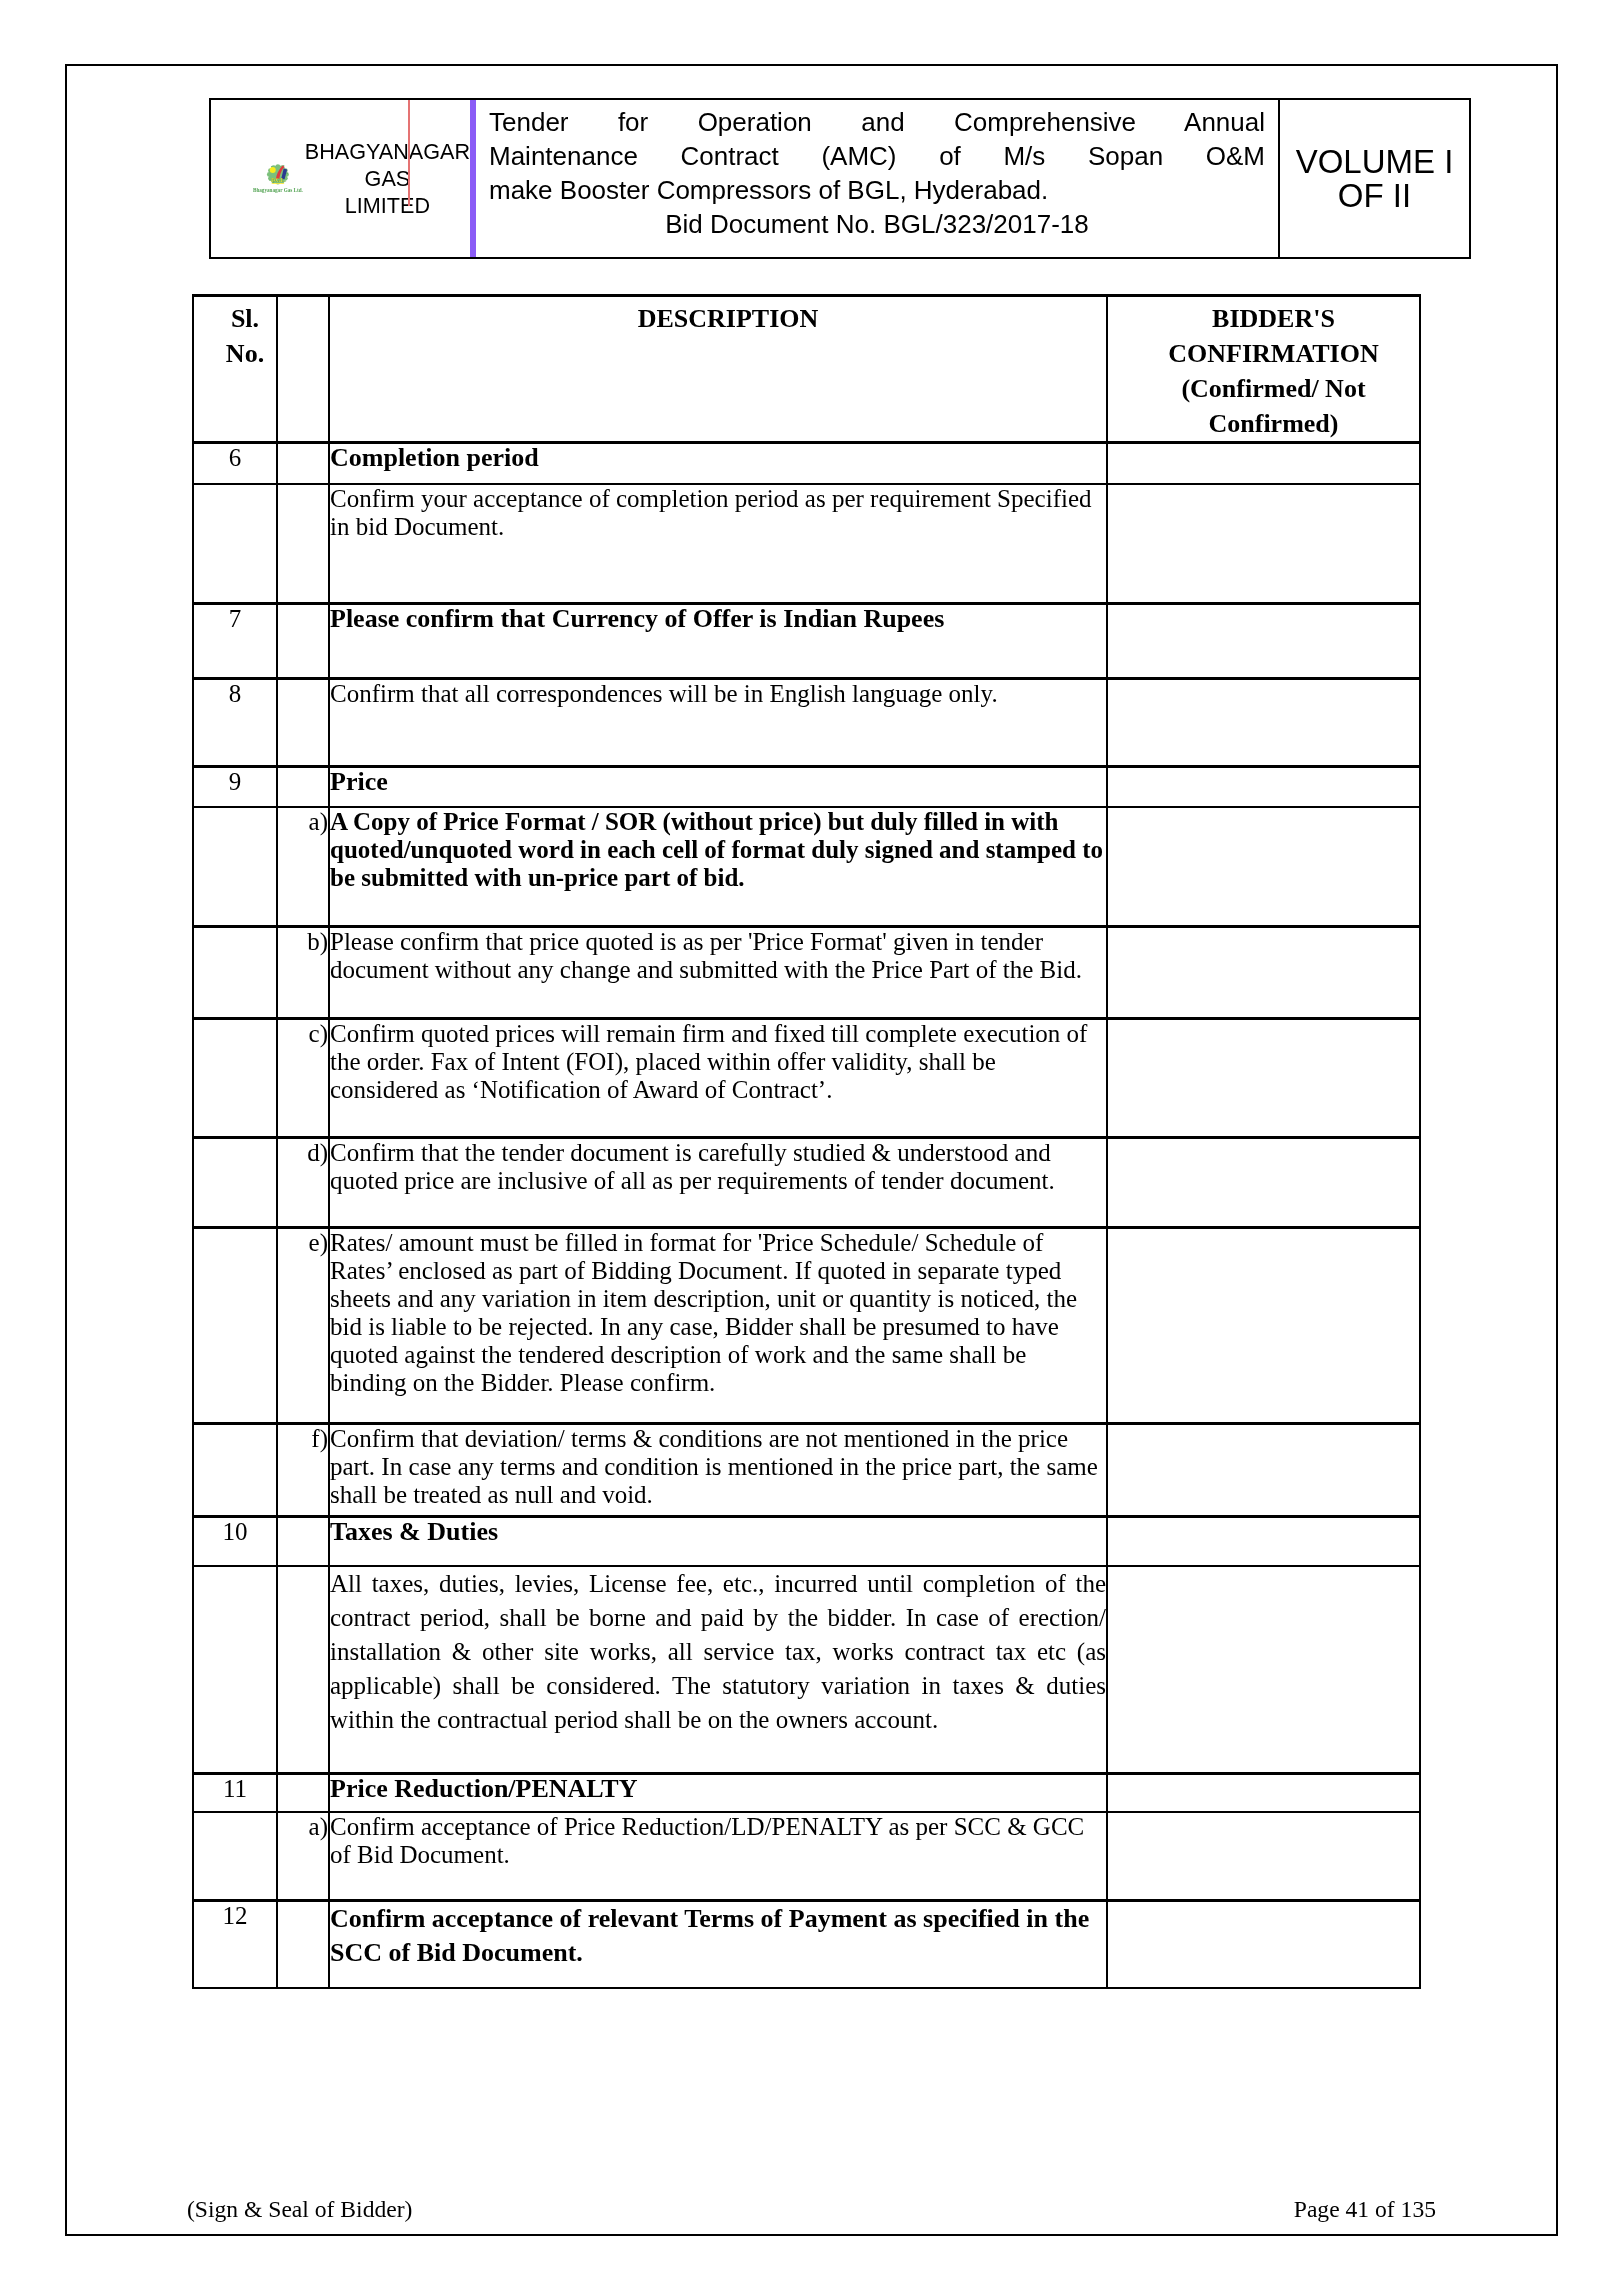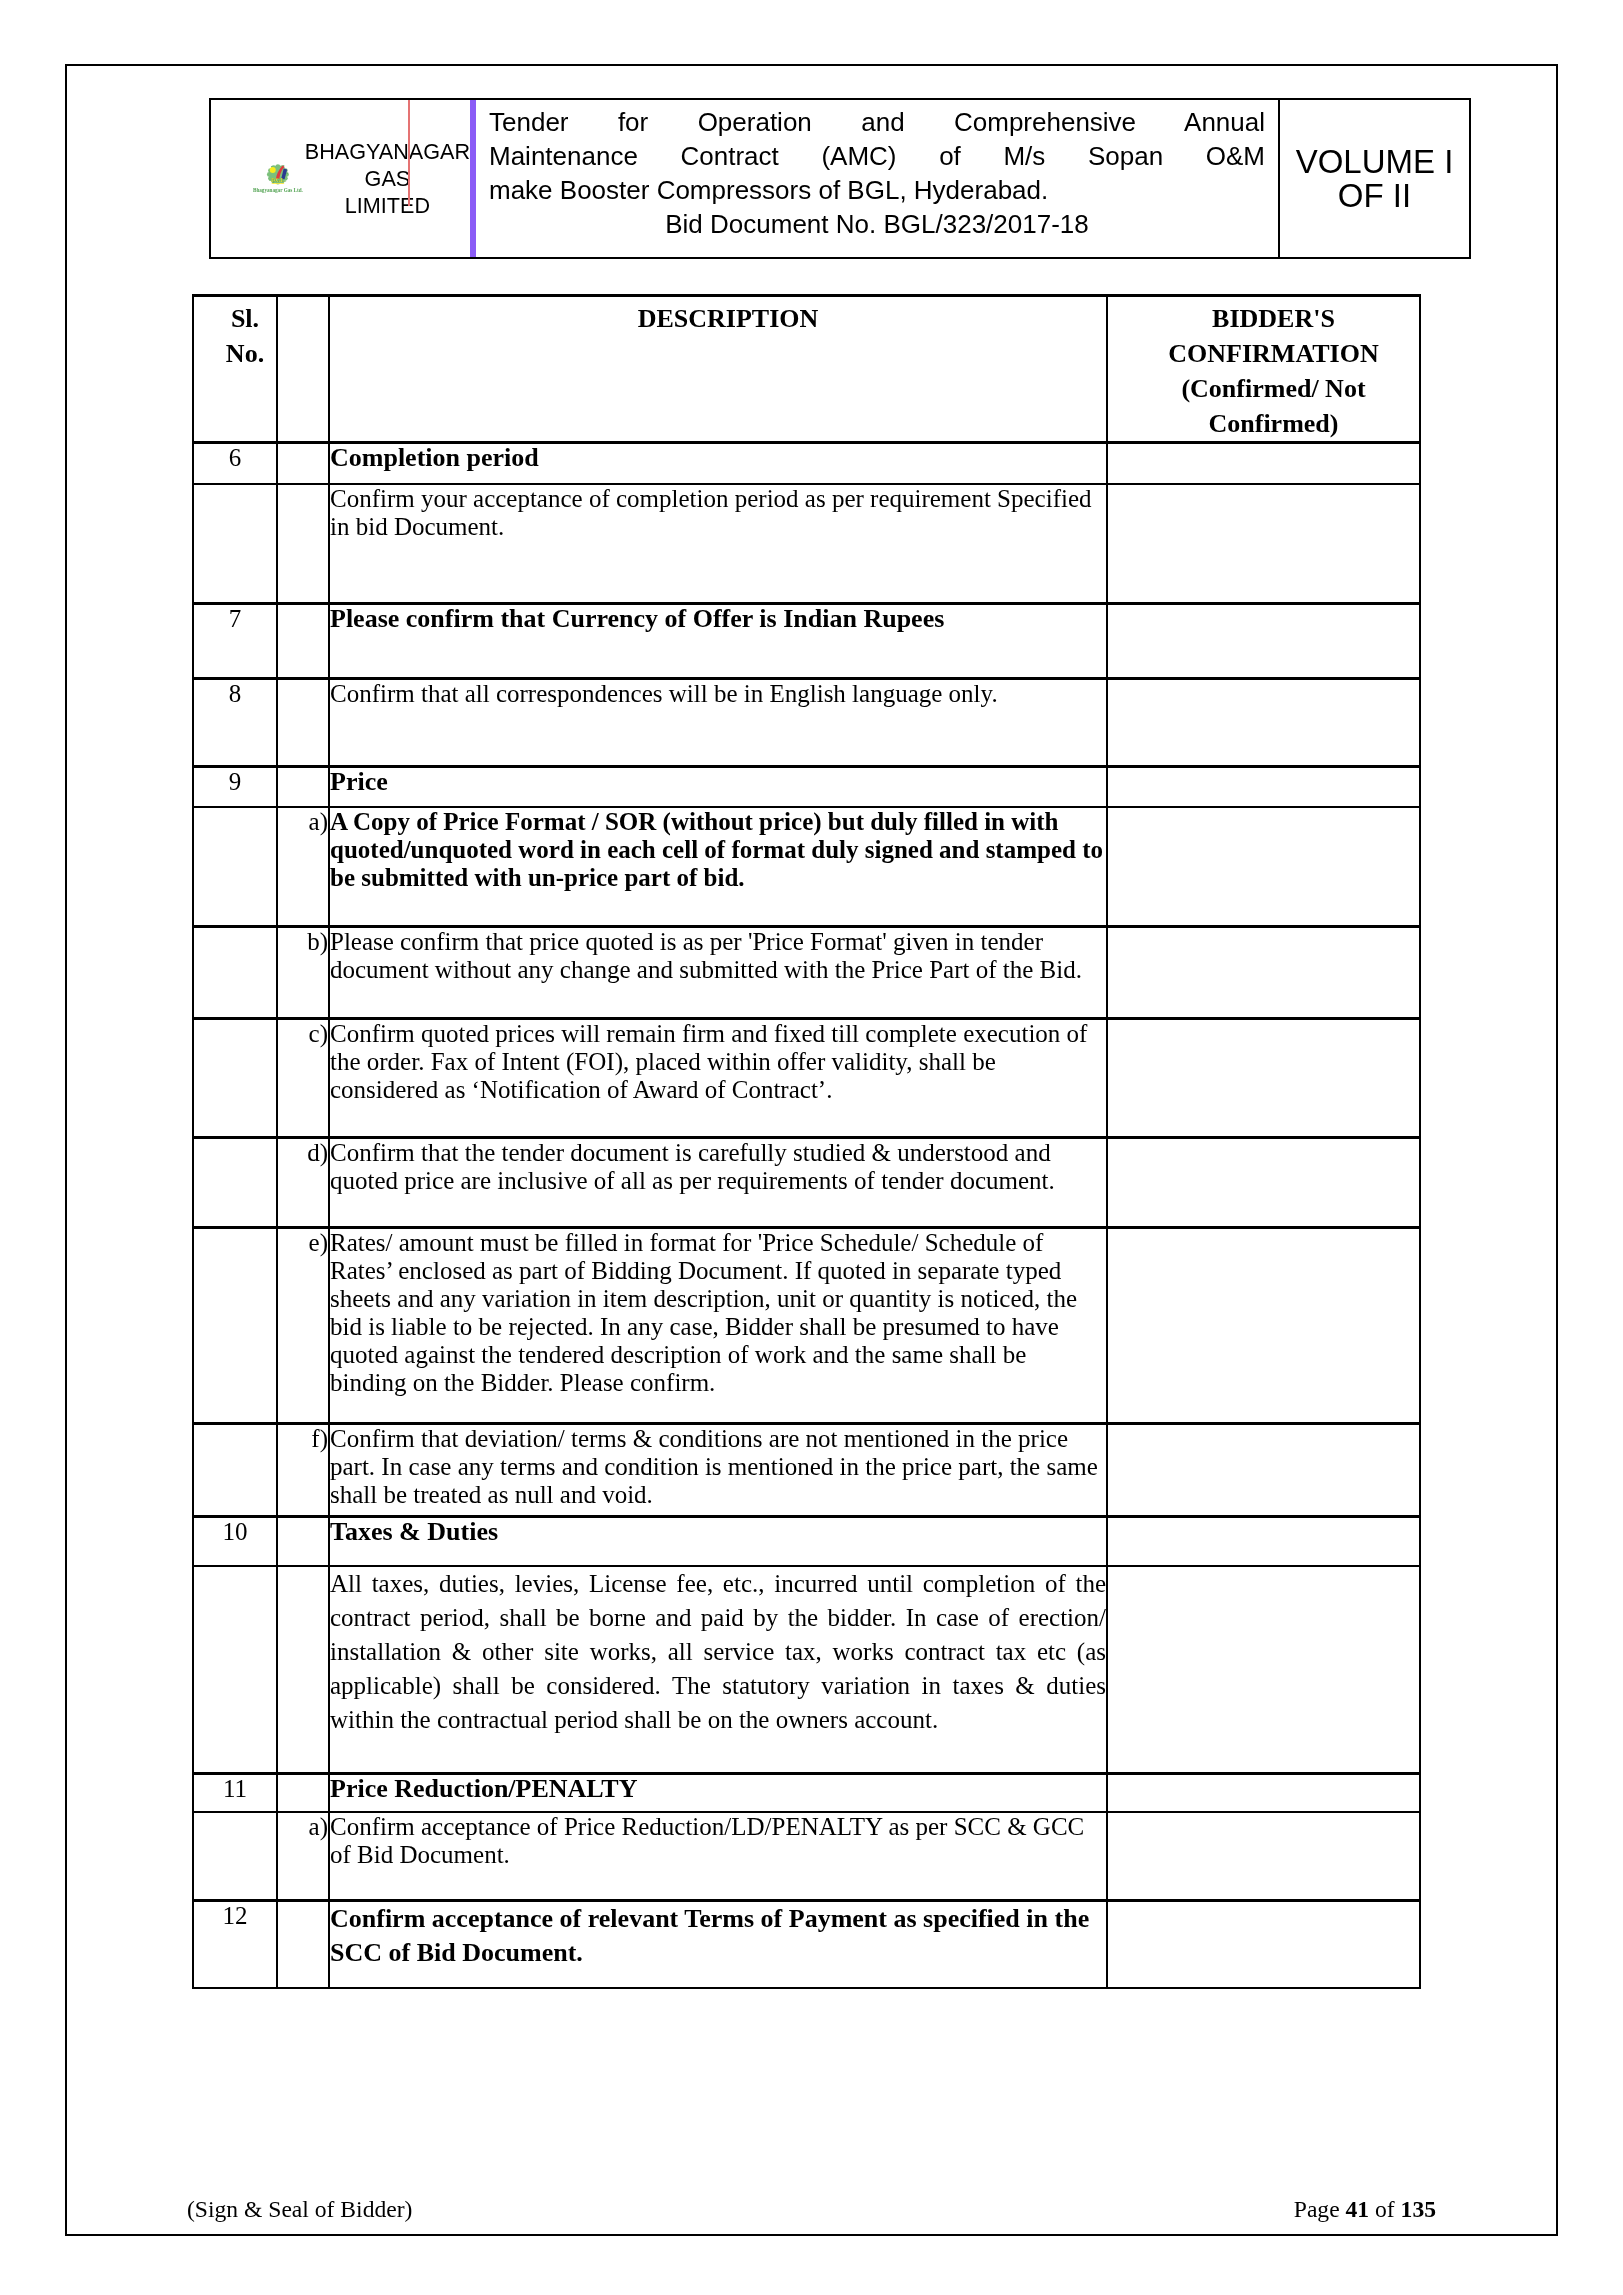--- a/index.html
+++ b/index.html
@@ -40,21 +40,21 @@
   td.letter-cell{text-align:right;font-size:25px;padding:5.2px 3.9px 0 0;}
   td.desc-cell{font-size:25px;line-height:28px;padding:3.9px 10.5px 0 10.5px;}
   td.desc-cell.bold{font-weight:bold;}
   td.desc-cell.heading{font-weight:bold;font-size:26px;}
   td.desc-cell.justify{text-align:justify;line-height:34px;}
   td.desc-cell.big{font-size:26px;line-height:34px;}
 
   
   .footer-sign{position:absolute;left:187px;top:2196px;font-size:23.6px;}
   .footer-page{position:absolute;right:187px;top:2196px;font-size:23.6px;}
-  .footer-page .num{font-weight:bold;margin-top:28px;}
+  .footer-page .num{font-weight:normal;margin-top:28px;}
 </style>
 </head>
 <body>
 
 <div class="page">
   <div class="page-border"></div>
 
   <div class="header-band">
     <div class="logo-cell">
       <div class="logo-redline" id="logo-redline" style="background: rgb(229, 115, 115);"></div>

